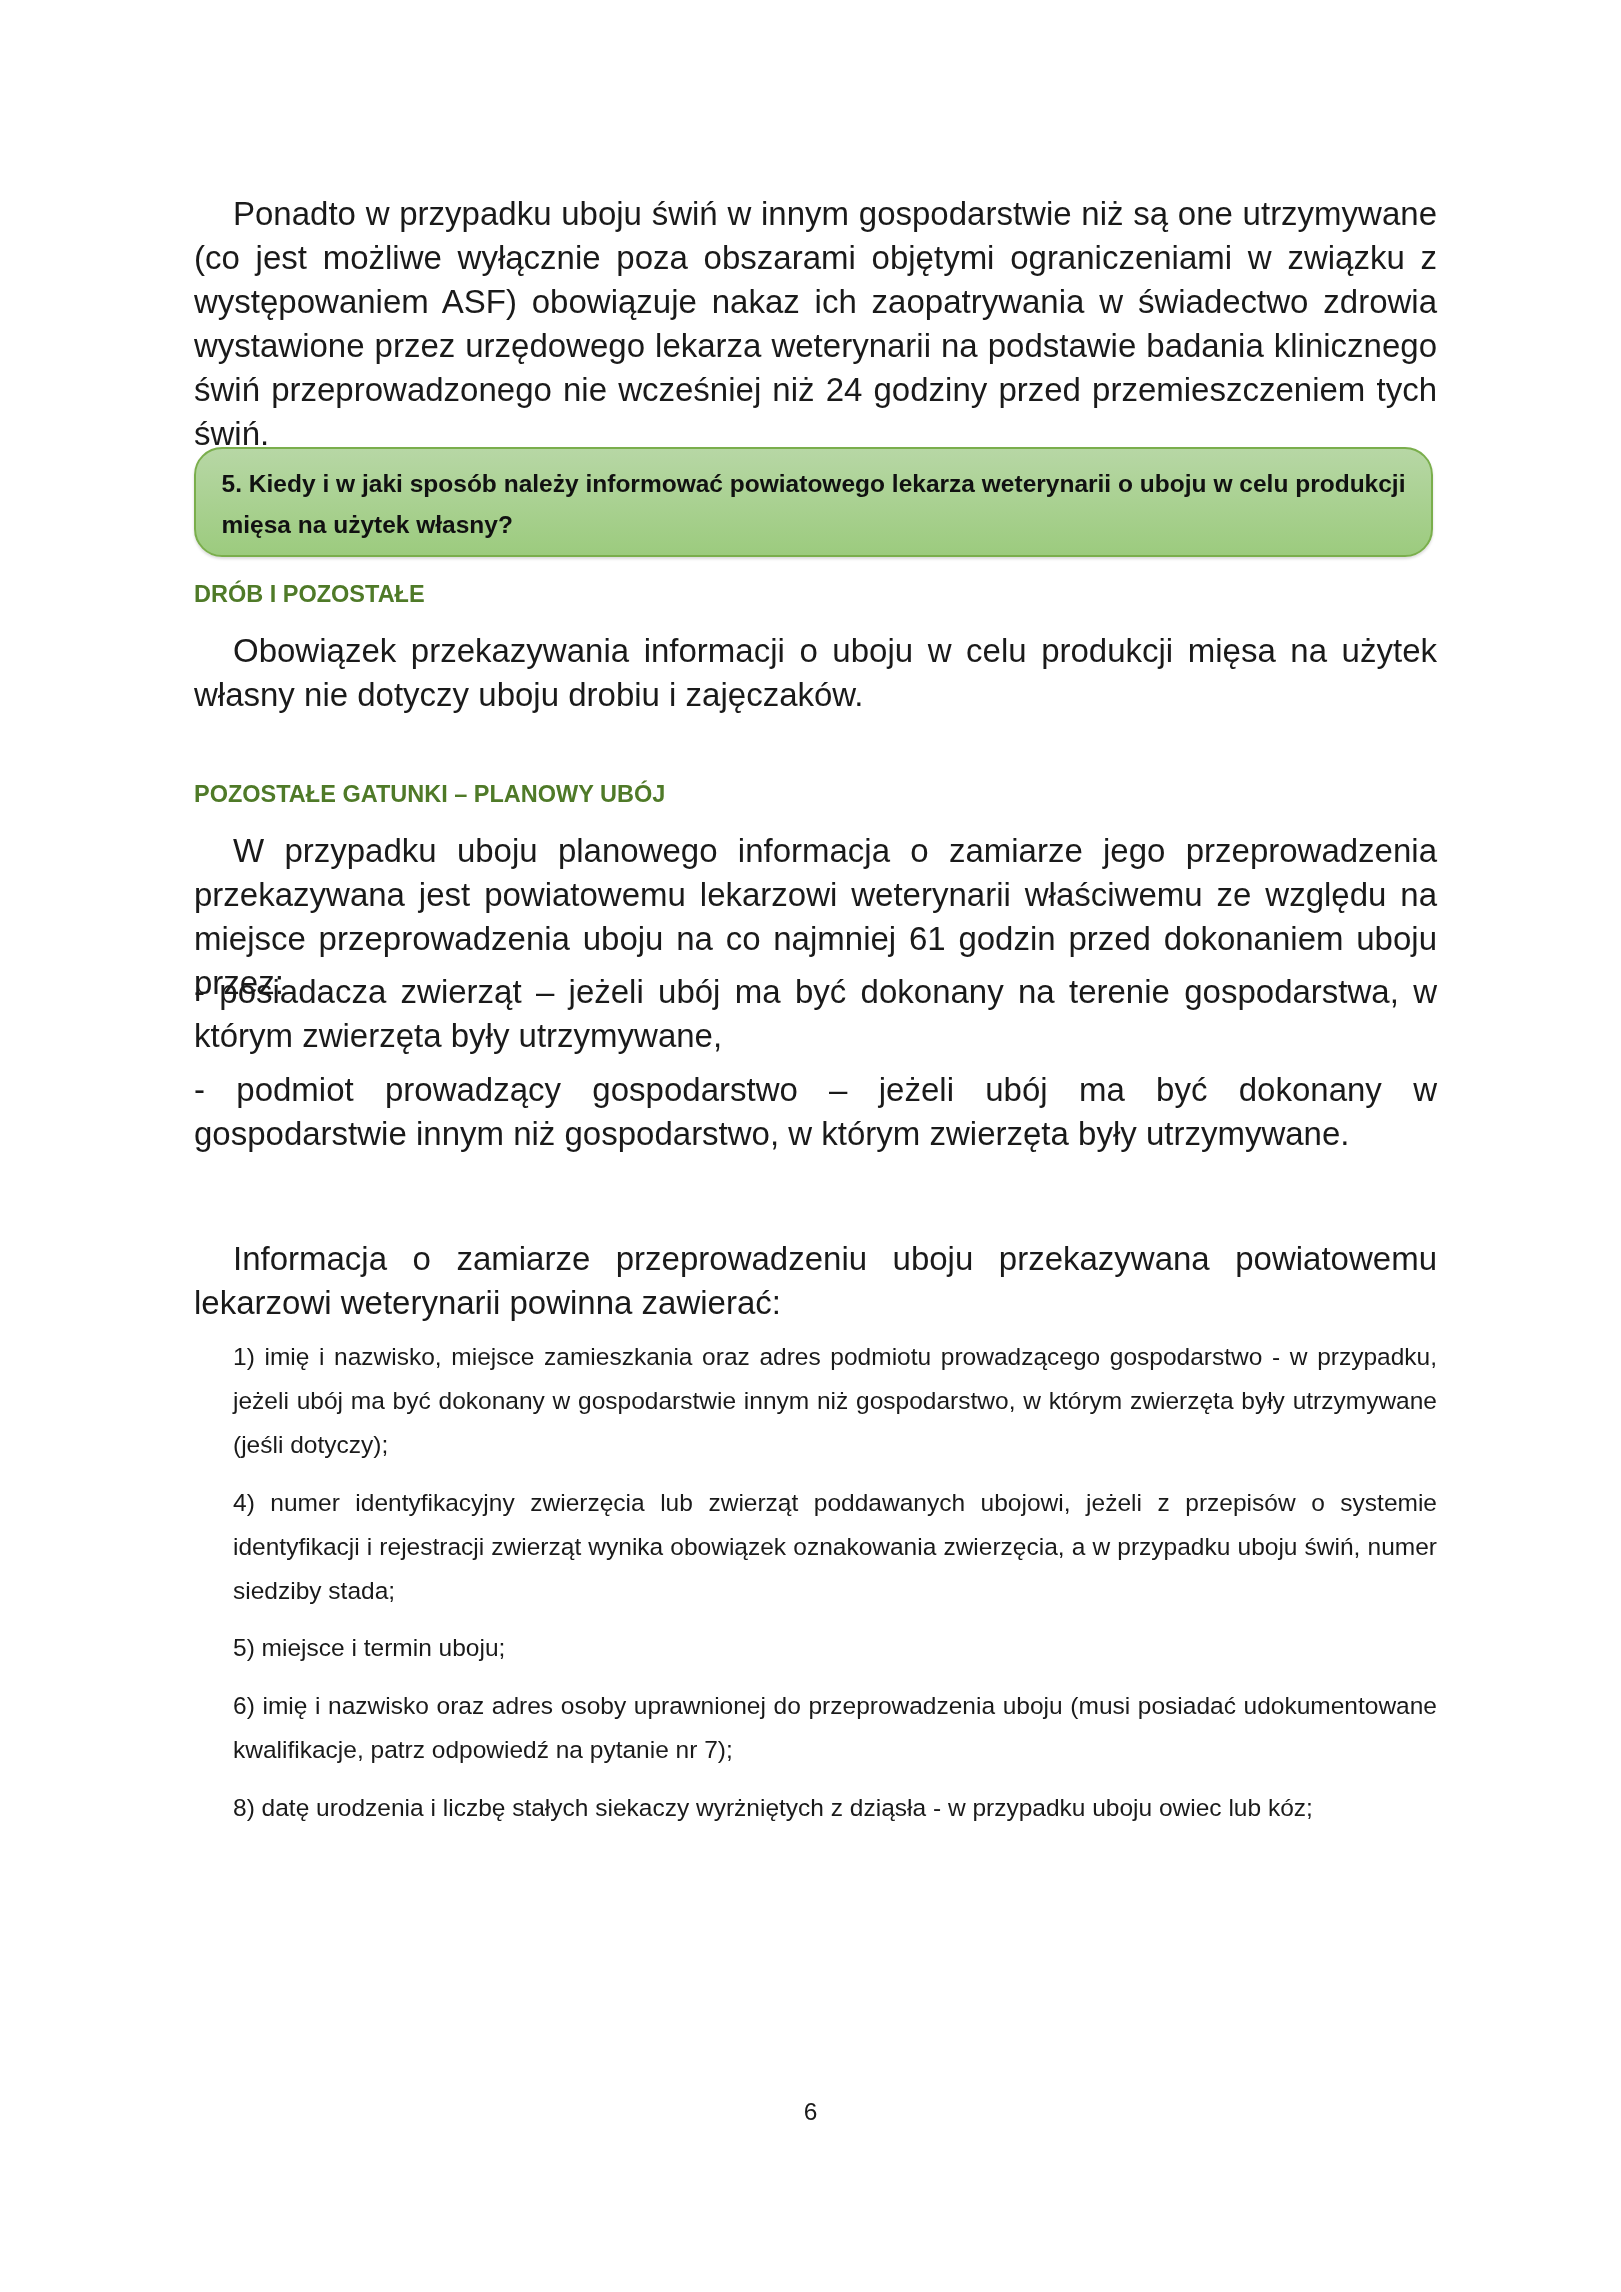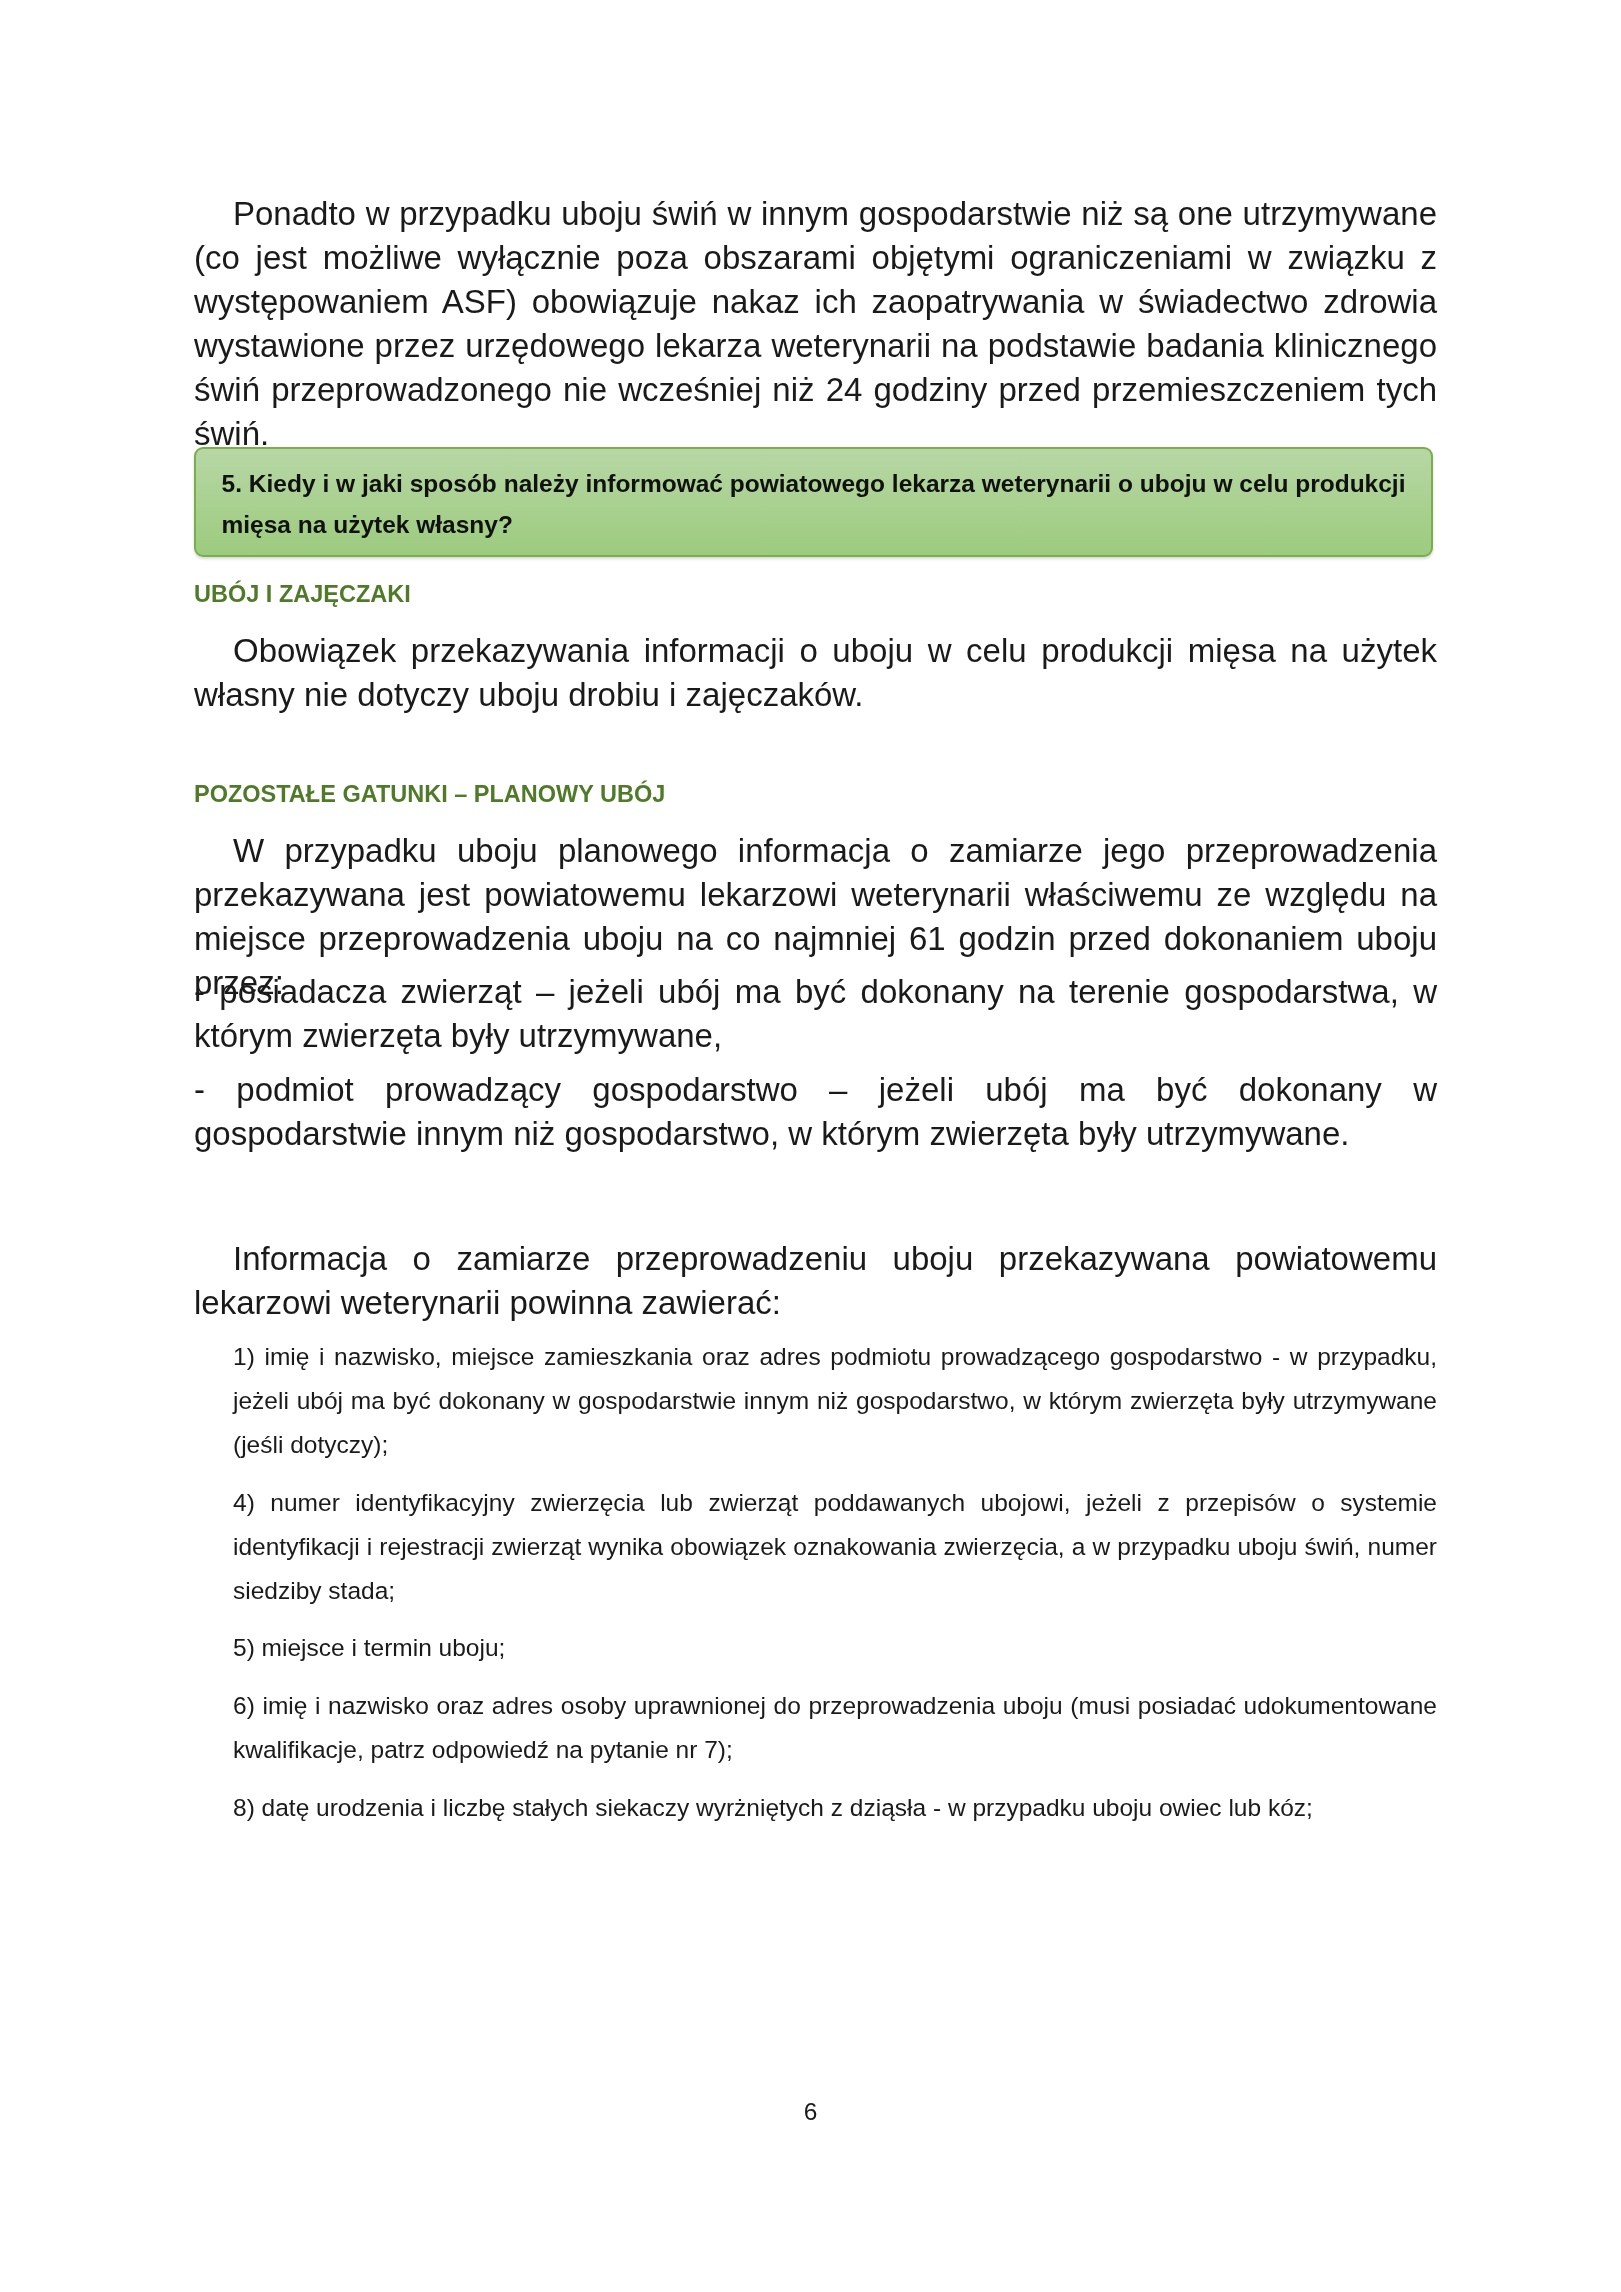--- a/index.html
+++ b/index.html
@@ -4,40 +4,40 @@
 <style>
   html, body { margin: 0; padding: 0; background: #ffffff; }
   body { width: 1621px; height: 2293px; position: relative; overflow: hidden;
          font-family: "Liberation Sans", "DejaVu Sans", sans-serif; color: #1a1a1a; }
   .page { position: absolute; left: 194px; top: 0; width: 1243px; }
   .para { font-size: 33px; line-height: 44px; text-align: justify; margin: 0; }
   .indent { text-indent: 39px; }
   .li { font-size: 24.5px; line-height: 44px; text-align: justify; margin: 0 0 0 39px; }
   .heading { color: #4f7a28; font-weight: bold; font-size: 23.5px; margin: 0; line-height: 29px; }
   .callout { position: absolute; left: 0; width: 1239px; height: 110px; top: 447px;
-             border-radius: 9px; border: 2px solid #7aae4c;
+             border-radius: 28px; border: 2px solid #7aae4c;
              background: linear-gradient(#b7d7a5, #9ccb7e);
              box-shadow: 0 2px 2.9px rgba(0,0,0,0.15); box-sizing: border-box;
              padding: 13.7px 25.5px 0 25.5px; }
   .callout-text { font-weight: bold; font-size: 24.5px; line-height: 41px; color: #111; margin: 0; text-align: justify; }
   .abs { position: absolute; left: 0; width: 1243px; }
   .page-number { position: absolute; left: 0; width: 1621px; top: 2098px; text-align: center; font-size: 24.5px; }
 </style>
 </head>
 <body>
 
 <div class="page">
 
   <p class="para indent abs" style="top:192px;">Ponadto w przypadku uboju świń w innym gospodarstwie niż są one utrzymywane (co jest możliwe wyłącznie poza obszarami objętymi ograniczeniami w związku z występowaniem ASF) obowiązuje nakaz ich zaopatrywania w świadectwo zdrowia wystawione przez urzędowego lekarza weterynarii na podstawie badania klinicznego świń przeprowadzonego nie wcześniej niż 24 godziny przed przemieszczeniem tych świń.</p>
 
   <div class="callout">
     <p class="callout-text">5. Kiedy i w jaki sposób należy informować powiatowego lekarza weterynarii o uboju w celu produkcji mięsa na użytek własny?</p>
   </div>
 
-  <h3 class="heading abs" style="top:580px;">UBÓJ I ZAJĘCZAKI</h3>
+  <h3 class="heading abs" style="top:580px;">DRÓB I POZOSTAŁE</h3>
   <p class="para indent abs" style="top:629px;">Obowiązek przekazywania informacji o uboju w celu produkcji mięsa na użytek własny nie dotyczy uboju drobiu i zajęczaków.</p>
 
   <h3 class="heading abs" style="top:780px;">POZOSTAŁE GATUNKI – PLANOWY UBÓJ</h3>
   <p class="para indent abs" style="top:829px;">W przypadku uboju planowego informacja o zamiarze jego przeprowadzenia przekazywana jest powiatowemu lekarzowi weterynarii właściwemu ze względu na miejsce przeprowadzenia uboju na co najmniej 61 godzin przed dokonaniem uboju przez:</p>
   <p class="para abs" style="top:970px;">- posiadacza zwierząt – jeżeli ubój ma być dokonany na terenie gospodarstwa, w którym zwierzęta były utrzymywane,</p>
   <p class="para abs" style="top:1068px;">- podmiot prowadzący gospodarstwo – jeżeli ubój ma być dokonany w gospodarstwie innym niż gospodarstwo, w którym zwierzęta były utrzymywane.</p>
 
   <p class="para indent abs" style="top:1237px;">Informacja o zamiarze przeprowadzeniu uboju przekazywana powiatowemu lekarzowi weterynarii powinna zawierać:</p>
 
   <div class="abs" style="top:1335px;">

